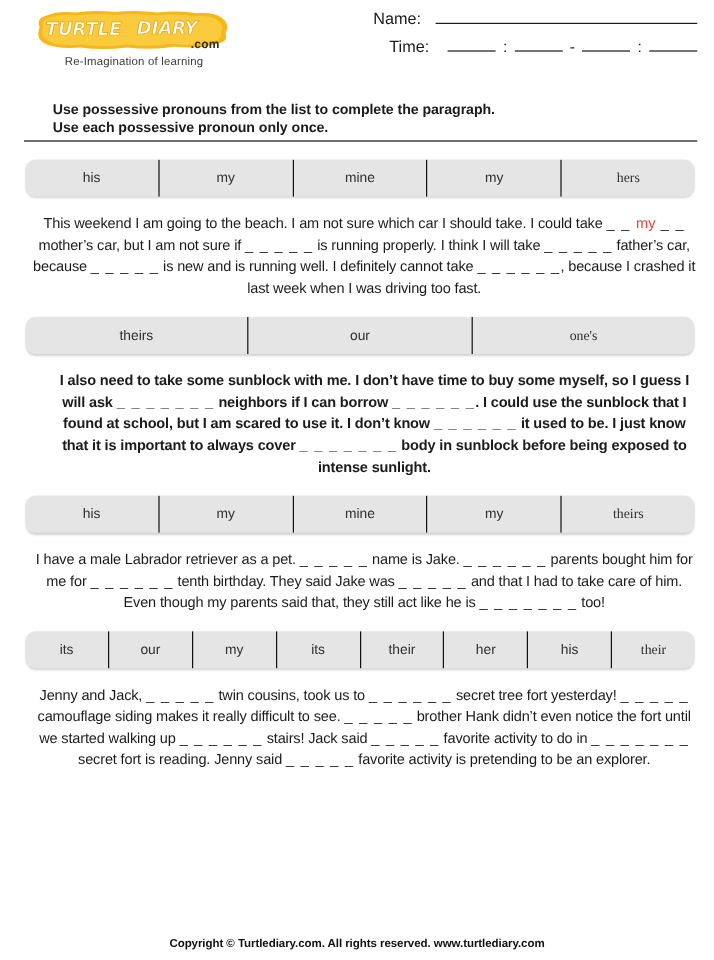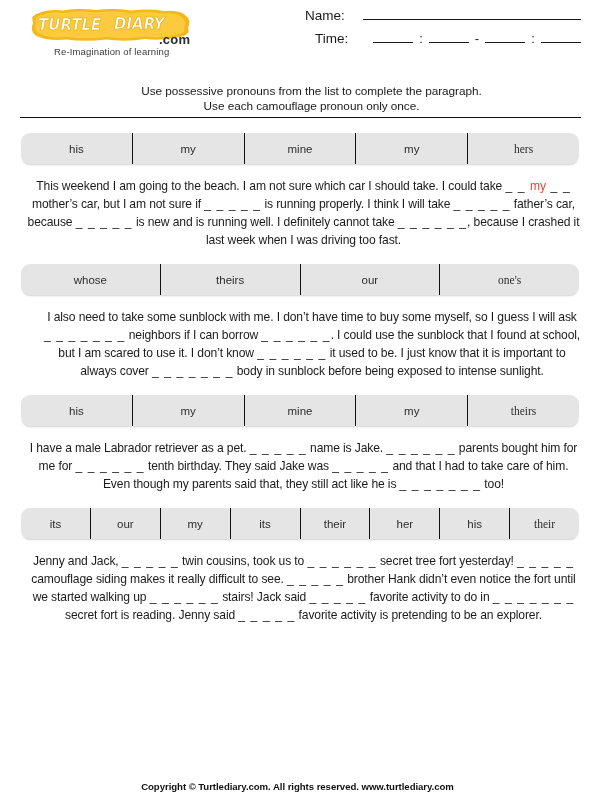--- a/index.html
+++ b/index.html
@@ -42,21 +42,21 @@
     position: absolute;
     left: 0;
     top: 0;
     width: 168px;
     height: 34px;
   }
   .logo-dotcom {
     position: absolute;
     left: 133px;
     top: 24px;
-    font-size: 13px;
+    font-size: 10px;
     font-weight: bold;
     color: #2b2b2b;
     letter-spacing: .2px;
   }
   .logo-tagline {
     margin-top: 2px;
     margin-left: 28px;
     font-size: 9.5px;
     color: #3a3a3a;
     letter-spacing: .15px;
@@ -71,21 +71,21 @@
   }
   .field-row {
     display: flex;
     align-items: baseline;
     justify-content: flex-end;
     height: 23px;
     font-size: 13.5px;
   }
   .field-label {
     width: 52px;
-    text-align: left;
+    text-align: center;
     padding-right: 6px;
     white-space: nowrap;
   }
   .rule-long {
     display: inline-block;
     width: 218px;
     border-bottom: 1.4px solid #1a1a1a;
     height: 11px;
   }
   .rule-short {
@@ -98,24 +98,23 @@
     display: inline-block;
     width: 16px;
     text-align: center;
     font-size: 13px;
   }
 
   
   .instructions {
     margin: 6px 16px 0 44px;
     font-size: 11.8px;
-    font-weight: normal;
+    font-weight: bold;
     line-height: 14.5px;
     letter-spacing: -.05px;
-    text-align: center;
   }
   .hrule {
     margin: 4px 14px 0 20px;
     border-top: 1.2px solid #111;
   }
 
   
   .wordbank {
     margin: 15px 16px 0 21px;
     background: #e5e5e5;
@@ -139,21 +138,21 @@
 
   
   .para {
     margin: 13px 12px 0 24px;
     font-size: 12.1px;
     line-height: 18px;
     letter-spacing: -.12px;
     color: #1b1b1b;
     text-align: center;
   }
-  .para.indent { margin-left: 41px; }
+  .para.indent { margin-left: 41px; font-weight: bold; }
   .blank {
     letter-spacing: 1.1px;
     white-space: nowrap;
   }
   .answer {
     color: #e8433f;
     letter-spacing: 0;
   }
 
   
@@ -206,35 +205,34 @@
         <span class="sep">-</span>
         <span class="rule-short"></span>
         <span class="sep">:</span>
         <span class="rule-short"></span>
       </div>
     </div>
   </div>
 
   <div class="instructions">
     <div>Use possessive pronouns from the list to complete the paragraph.</div>
-    <div>Use each camouflage pronoun only once.</div>
+    <div>Use each possessive pronoun only once.</div>
   </div>
   <div class="hrule"></div>
 
   <div id="sections-root">
       <div class="wordbank">
         <div class="wb-cell">his</div>
         <div class="wb-cell">my</div>
         <div class="wb-cell">mine</div>
         <div class="wb-cell">my</div>
         <div class="wb-cell">hers</div>
       </div>
       <div class="para"><span>This weekend I am going to the beach. I am not sure which car I should take. I could take </span><span class="blank">_ _ </span><span class="answer">my</span><span class="blank"> _ _</span><span> mother’s car, but I am not sure if </span><span class="blank">_ _ _ _ _</span><span> is running properly. I think I will take </span><span class="blank">_ _ _ _ _</span><span> father’s car, because </span><span class="blank">_ _ _ _ _</span><span> is new and is running well. I definitely cannot take </span><span class="blank">_ _ _ _ _ _</span><span>, because I crashed it last week when I was driving too fast.</span></div>
       <div class="wordbank">
-        <div class="wb-cell">whose</div>
         <div class="wb-cell">theirs</div>
         <div class="wb-cell">our</div>
         <div class="wb-cell">one's</div>
       </div>
       <div class="para indent"><span>I also need to take some sunblock with me. I don’t have time to buy some myself, so I guess I will ask </span><span class="blank">_ _ _ _ _ _ _</span><span> neighbors if I can borrow </span><span class="blank">_ _ _ _ _ _</span><span>. I could use the sunblock that I found at school, but I am scared to use it. I don’t know </span><span class="blank">_ _ _ _ _ _</span><span> it used to be. I just know that it is important to always cover </span><span class="blank">_ _ _ _ _ _ _</span><span> body in sunblock before being exposed to intense sunlight.</span></div>
       <div class="wordbank">
         <div class="wb-cell">his</div>
         <div class="wb-cell">my</div>
         <div class="wb-cell">mine</div>
         <div class="wb-cell">my</div>

